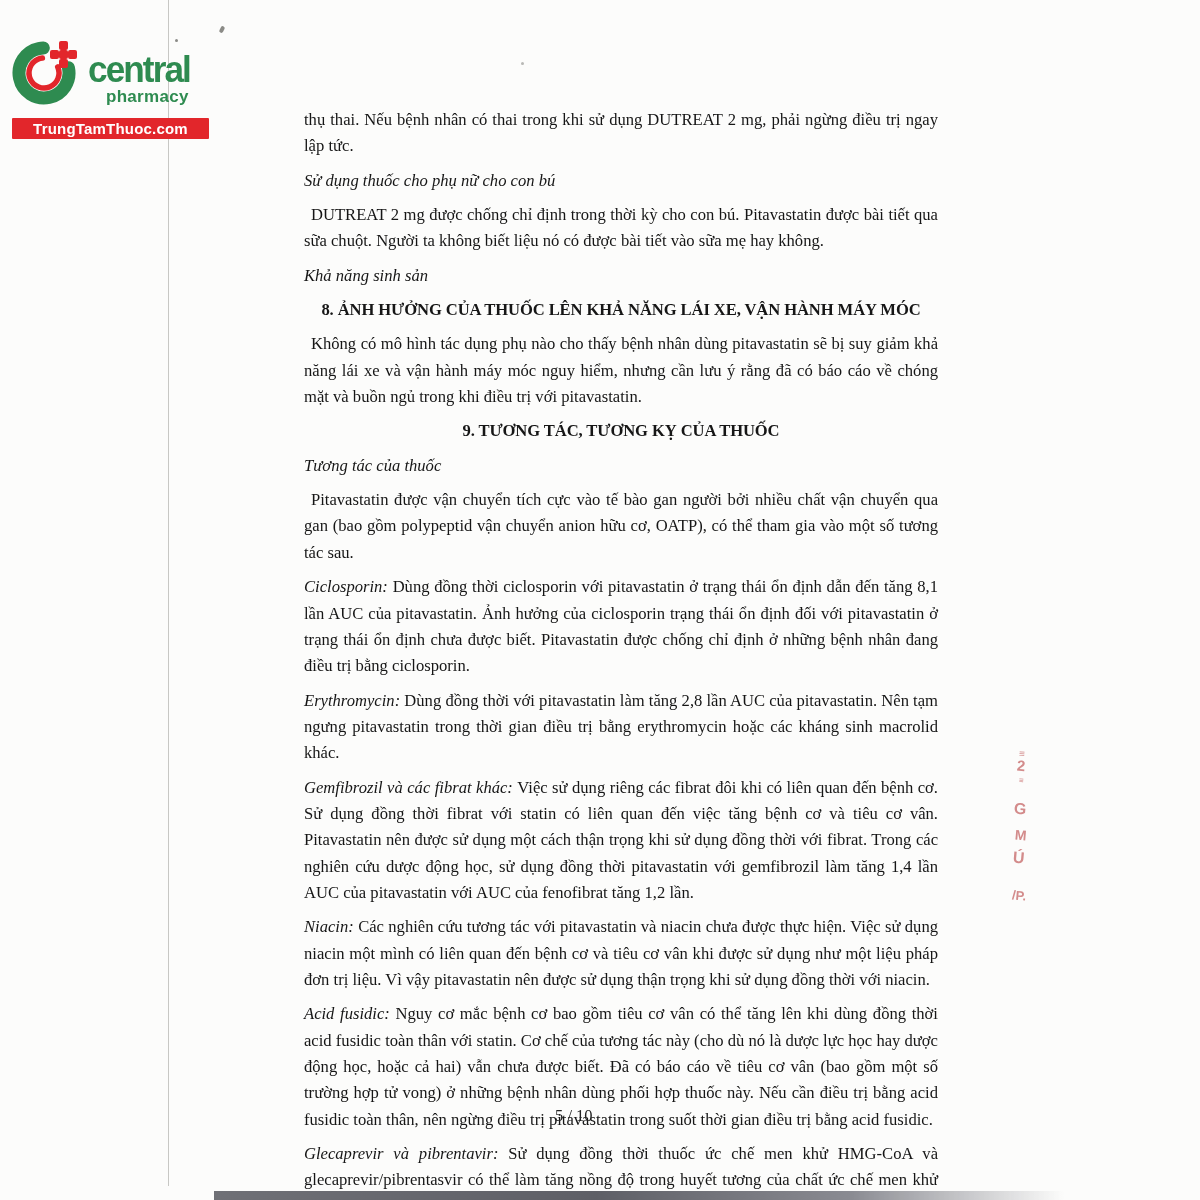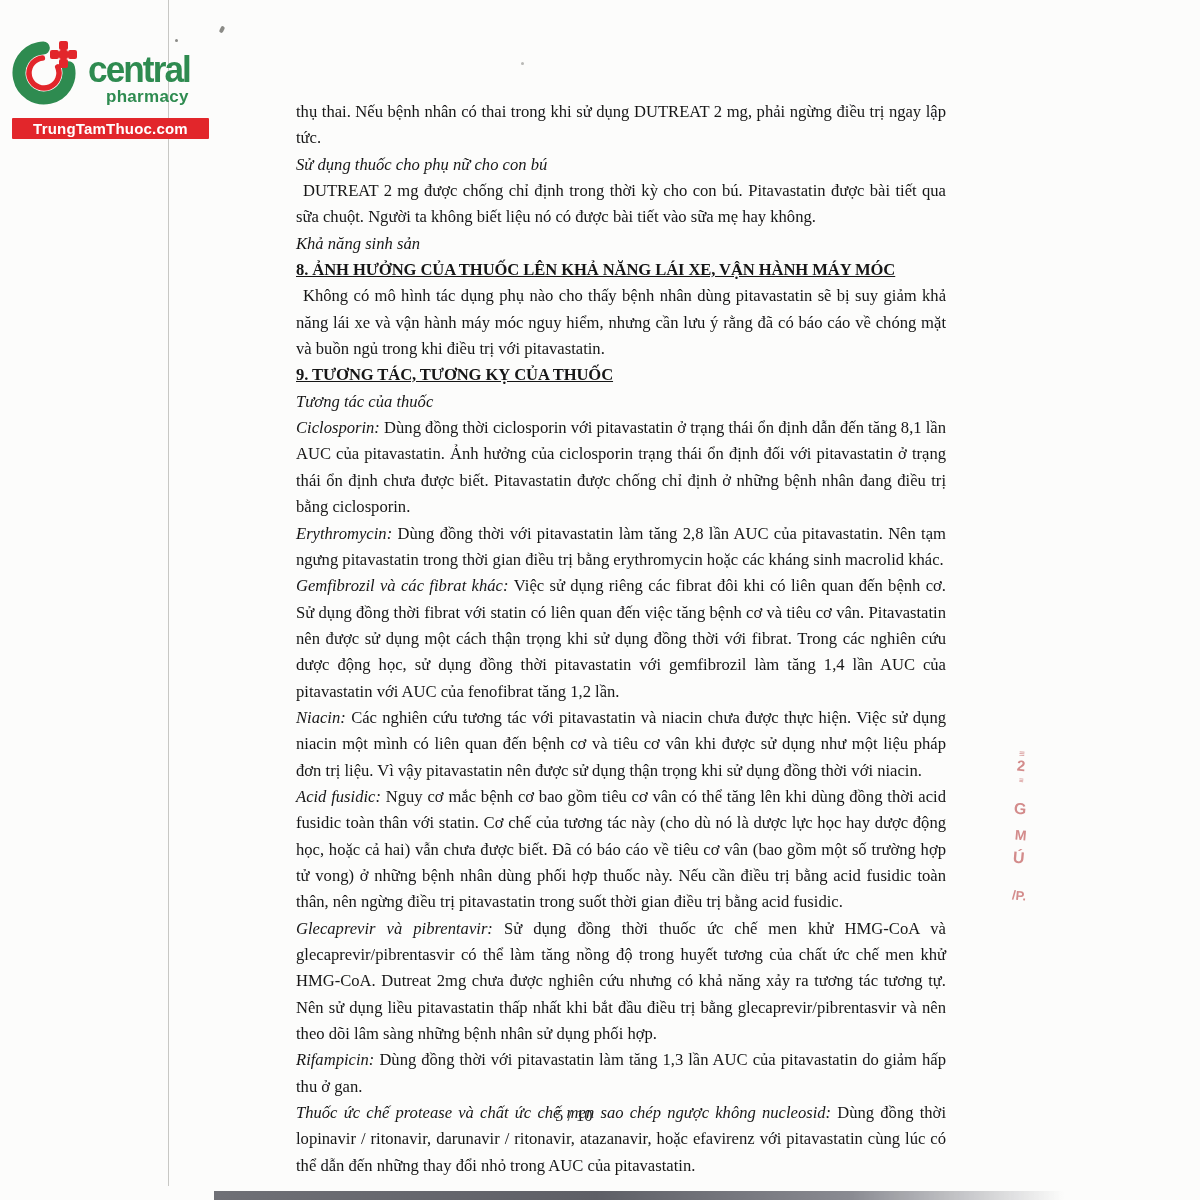--- a/index.html
+++ b/index.html
@@ -38,22 +38,22 @@
     background:#e2262b;border-radius:1px;
     color:#ffffff;font-family:"Liberation Sans",sans-serif;font-weight:bold;font-size:15px;
     line-height:21px;text-align:center;letter-spacing:.2px;
   }
 
   
   .content{
     position:absolute;left:296px;top:99px;width:650px;
     font-size:16.6px;line-height:26.35px;text-align:justify;
   }
-  .content p,.content h3{margin:0;padding:0;font-size:inherit;line-height:inherit;}
-  .hb{font-weight:bold;font-style:normal;text-align:left;font-size:17px;letter-spacing:-.1px;text-decoration:underline;}
+  .content p,.content h3{margin:8px;padding:0;font-size:inherit;line-height:inherit;}
+  .hb{font-weight:bold;font-style:normal;text-align:center;font-size:17px;letter-spacing:-.1px;}
   .hbi{font-weight:normal;font-style:italic;text-align:left;}
   .ind{text-indent:7px;}
   .lead{font-style:italic;}
 
   .pageno{
     position:absolute;left:555px;top:1106px;width:100px;text-align:left;
     font-size:16.5px;color:#222;
   }
 
   
@@ -100,20 +100,21 @@
 
   <div class="content">
     <p>thụ thai. Nếu bệnh nhân có thai trong khi sử dụng DUTREAT 2 mg, phải ngừng điều trị ngay lập tức.</p>
     <h3 class="hbi">Sử dụng thuốc cho phụ nữ cho con bú</h3>
     <p class="ind">DUTREAT 2 mg được chống chỉ định trong thời kỳ cho con bú. Pitavastatin được bài tiết qua sữa chuột. Người ta không biết liệu nó có được bài tiết vào sữa mẹ hay không.</p>
     <h3 class="hbi">Khả năng sinh sản</h3>
     <h3 class="hb">8. ẢNH HƯỞNG CỦA THUỐC LÊN KHẢ NĂNG LÁI XE, VẬN HÀNH MÁY MÓC</h3>
     <p class="ind">Không có mô hình tác dụng phụ nào cho thấy bệnh nhân dùng pitavastatin sẽ bị suy giảm khả năng lái xe và vận hành máy móc nguy hiểm, nhưng cần lưu ý rằng đã có báo cáo về chóng mặt và buồn ngủ trong khi điều trị với pitavastatin.</p>
     <h3 class="hb">9. TƯƠNG TÁC, TƯƠNG KỴ CỦA THUỐC</h3>
     <h3 class="hbi">Tương tác của thuốc</h3>
+    <p class="ind">Pitavastatin được vận chuyển tích cực vào tế bào gan người bởi nhiều chất vận chuyển qua gan (bao gồm polypeptid vận chuyển anion hữu cơ, OATP), có thể tham gia vào một số tương tác sau.</p>
     <p><span class="lead">Ciclosporin: </span><span>Dùng đồng thời ciclosporin với pitavastatin ở trạng thái ổn định dẫn đến tăng 8,1 lần AUC của pitavastatin. Ảnh hưởng của ciclosporin trạng thái ổn định đối với pitavastatin ở trạng thái ổn định chưa được biết. Pitavastatin được chống chỉ định ở những bệnh nhân đang điều trị bằng ciclosporin.</span></p>
     <p><span class="lead">Erythromycin: </span><span>Dùng đồng thời với pitavastatin làm tăng 2,8 lần AUC của pitavastatin. Nên tạm ngưng pitavastatin trong thời gian điều trị bằng erythromycin hoặc các kháng sinh macrolid khác.</span></p>
     <p><span class="lead">Gemfibrozil và các fibrat khác: </span><span>Việc sử dụng riêng các fibrat đôi khi có liên quan đến bệnh cơ. Sử dụng đồng thời fibrat với statin có liên quan đến việc tăng bệnh cơ và tiêu cơ vân. Pitavastatin nên được sử dụng một cách thận trọng khi sử dụng đồng thời với fibrat. Trong các nghiên cứu dược động học, sử dụng đồng thời pitavastatin với gemfibrozil làm tăng 1,4 lần AUC của pitavastatin với AUC của fenofibrat tăng 1,2 lần.</span></p>
     <p><span class="lead">Niacin: </span><span>Các nghiên cứu tương tác với pitavastatin và niacin chưa được thực hiện. Việc sử dụng niacin một mình có liên quan đến bệnh cơ và tiêu cơ vân khi được sử dụng như một liệu pháp đơn trị liệu. Vì vậy pitavastatin nên được sử dụng thận trọng khi sử dụng đồng thời với niacin.</span></p>
     <p><span class="lead">Acid fusidic: </span><span>Nguy cơ mắc bệnh cơ bao gồm tiêu cơ vân có thể tăng lên khi dùng đồng thời acid fusidic toàn thân với statin. Cơ chế của tương tác này (cho dù nó là dược lực học hay dược động học, hoặc cả hai) vẫn chưa được biết. Đã có báo cáo về tiêu cơ vân (bao gồm một số trường hợp tử vong) ở những bệnh nhân dùng phối hợp thuốc này. Nếu cần điều trị bằng acid fusidic toàn thân, nên ngừng điều trị pitavastatin trong suốt thời gian điều trị bằng acid fusidic.</span></p>
     <p><span class="lead">Glecaprevir và pibrentavir: </span><span>Sử dụng đồng thời thuốc ức chế men khử HMG-CoA và glecaprevir/pibrentasvir có thể làm tăng nồng độ trong huyết tương của chất ức chế men khử HMG-CoA. Dutreat 2mg chưa được nghiên cứu nhưng có khả năng xảy ra tương tác tương tự. Nên sử dụng liều pitavastatin thấp nhất khi bắt đầu điều trị bằng glecaprevir/pibrentasvir và nên theo dõi lâm sàng những bệnh nhân sử dụng phối hợp.</span></p>
     <p><span class="lead">Rifampicin: </span><span>Dùng đồng thời với pitavastatin làm tăng 1,3 lần AUC của pitavastatin do giảm hấp thu ở gan.</span></p>
     <p><span class="lead">Thuốc ức chế protease và chất ức chế men sao chép ngược không nucleosid: </span><span>Dùng đồng thời lopinavir / ritonavir, darunavir / ritonavir, atazanavir, hoặc efavirenz với pitavastatin cùng lúc có thể dẫn đến những thay đổi nhỏ trong AUC của pitavastatin.</span></p>
   </div>
 

